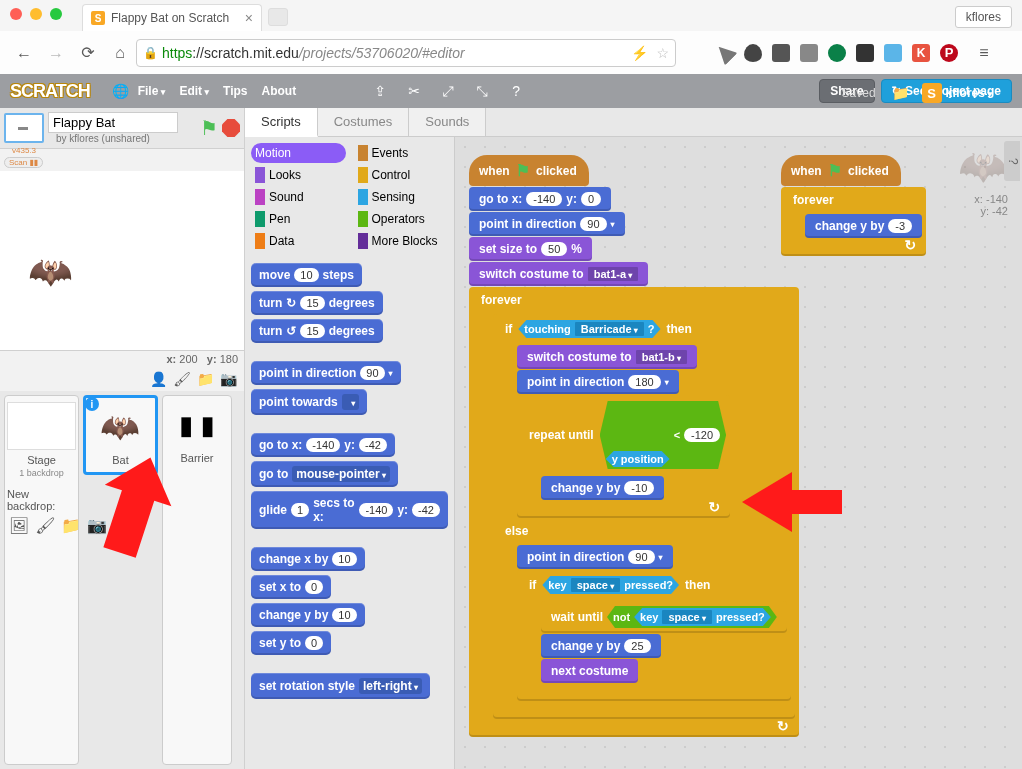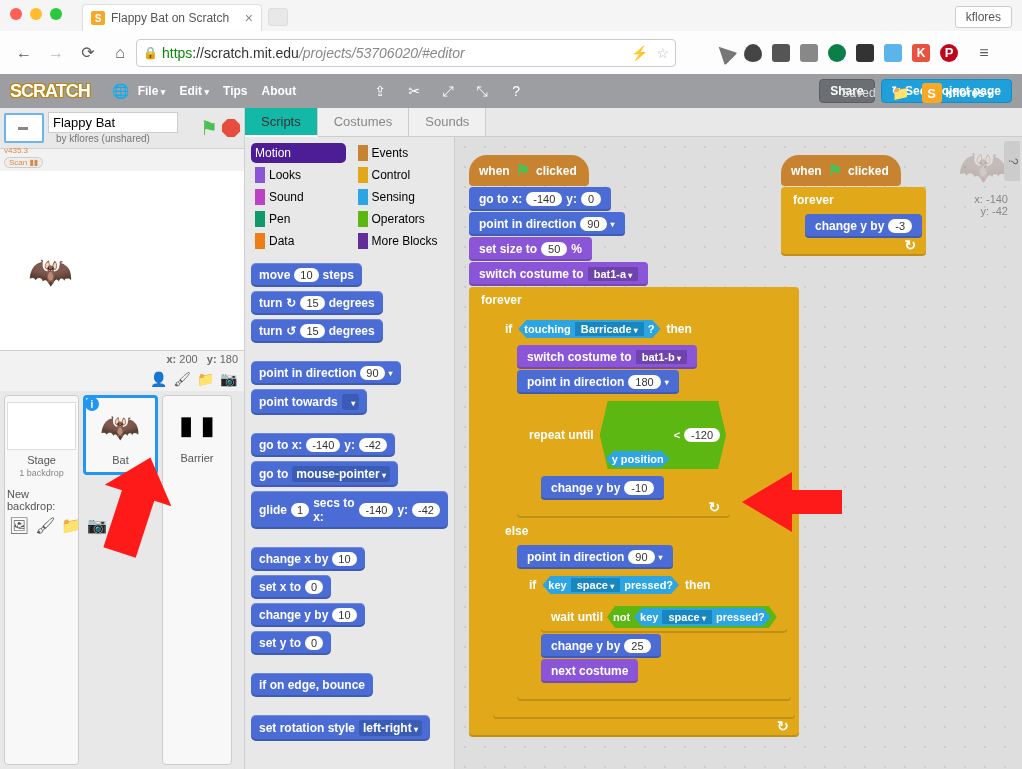--- a/index.html
+++ b/index.html
@@ -35,21 +35,21 @@
 .pill-btn { background: #6b6e73; color: #fff; padding: 4px 10px; border-radius: 4px; font-size: 12px; font-weight: bold; margin-left: 6px; border: 1px solid #5a5d62; }
 .pill-blue { background: #1fa0db; border-color: #1a8bc0; }
 .user-badge { background: #f9a825; color: #fff; width: 20px; height: 20px; border-radius: 3px; display: flex; align-items: center; justify-content: center; font-size: 13px; font-weight: bold; margin: 0 4px; }
 
 
 .workspace { display: flex; height: calc(769px - 74px - 34px); background: #fff; }
 .left-col { width: 245px; background: #f2f2f2; border-right: 1px solid #d0d0d0; display: flex; flex-direction: column; }
 .stage-header { display: flex; align-items: center; padding: 4px; background: #e8e8e8; border-bottom: 1px solid #d0d0d0; }
 .stage-thumb { width: 40px; height: 30px; background: #fff; border: 2px solid #6cb4ed; border-radius: 2px; margin-right: 4px; position: relative; }
 .stage-thumb::after { content: "▬"; position: absolute; top: 6px; left: 12px; color: #888; font-size: 10px; }
-.version-tag { position: absolute; bottom: -12px; left: 0; font-size: 8px; color: #d84; }
+.version-tag { position: absolute; bottom: -12px; left: 8px; font-size: 8px; color: #d84; }
 .title-box { flex: 1; }
 .title-input { width: 130px; font-size: 13px; border: 1px solid #ccc; padding: 2px 4px; background: #fff; }
 .title-sub { font-size: 10px; color: #777; padding-left: 8px; }
 .run-icons { display: flex; gap: 4px; margin-left: 4px; }
 .flag-icon { color: #4cbf56; font-size: 20px; }
 .stop-icon { width: 18px; height: 18px; background: #e74c3c; clip-path: polygon(30% 0, 70% 0, 100% 30%, 100% 70%, 70% 100%, 30% 100%, 0 70%, 0 30%); margin-top: 3px;}
 .stage-canvas { height: 180px; background: #fff; position: relative; border-bottom: 1px solid #d0d0d0; }
 .sprite-bat { position: absolute; top: 80px; left: 28px; font-size: 36px; }
 .coords { text-align: right; font-size: 11px; color: #666; padding: 2px 6px; background: #f2f2f2; }
 .sprite-tools { display: flex; justify-content: flex-end; padding: 4px 6px; gap: 6px; color: #555; }
@@ -59,27 +59,27 @@
 .sprite-card.sel { border: 3px solid #2196f3; }
 .sprite-card .ico { height: 50px; display: flex; align-items: center; justify-content: center; font-size: 32px; }
 .sprite-card .lbl { font-size: 11px; color: #555; padding: 2px; }
 .sprite-card .sub { font-size: 9px; color: #888; }
 .info-i { position: absolute; top: 2px; left: 2px; background: #2196f3; color: #fff; width: 14px; height: 14px; border-radius: 50%; font-size: 10px; display: flex; align-items: center; justify-content: center; font-weight: bold;}
 .backdrop-tools { display: flex; gap: 6px; padding: 2px 4px; color: #555; }
 
 .right-col { flex: 1; display: flex; flex-direction: column; }
 .tabs { display: flex; background: #e8e8e8; border-bottom: 1px solid #ccc; }
 .tab-item { padding: 6px 16px; font-size: 13px; color: #888; border-right: 1px solid #ccc; background: #f0f0f0; }
-.tab-item.active { background: #14b8a6; color: #333; border-bottom: 2px solid #fff; margin-bottom: -1px; }
+.tab-item.active { background: #ffffff; color: #333; border-bottom: 2px solid #fff; margin-bottom: -1px; }
 .editor-body { flex: 1; display: flex; }
 .palette { width: 210px; background: #e8e8e8; border-right: 1px solid #ccc; padding: 6px; overflow: hidden; }
 .cat-grid { display: grid; grid-template-columns: 1fr 1fr; gap: 2px 8px; margin-bottom: 12px; }
 .cat { display: flex; align-items: center; font-size: 12px; padding: 2px 4px; cursor: pointer; }
 .cat-swatch { width: 10px; height: 16px; margin-right: 4px; }
-.cat.sel { background: #4c1d95; color: #fff; border-radius: 5px; }
+.cat.sel { background: #8b5cf6; color: #fff; border-radius: 10px; }
 .block { background: #4a6cd4; color: #fff; font-size: 12px; font-weight: bold; padding: 5px 8px; border-radius: 5px; margin-bottom: 4px; display: inline-flex; align-items: center; gap: 4px; position: relative; box-shadow: inset 0 -2px 0 rgba(0,0,0,0.15), inset 0 1px 0 rgba(255,255,255,0.2);}
 .block .slot { background: #fff; color: #333; padding: 1px 6px; border-radius: 10px; font-size: 11px; font-weight: normal; }
 .block .drop { background: #3a5cb4; padding: 1px 4px; border-radius: 3px; }
 .block .drop::after { content: " ▾"; font-size: 8px; }
 .block-group { margin-bottom: 14px; }
 
 .script-canvas { flex: 1; background: #dedede; background-image: radial-gradient(circle, #ccc 1px, transparent 1px); background-size: 20px 20px; position: relative; overflow: hidden; }
 
 
 .hat { background: #c88330; color: #fff; font-weight: bold; font-size: 12px; padding: 6px 12px 6px 10px; border-radius: 18px 18px 4px 4px; display: inline-flex; align-items: center; gap: 6px; }
@@ -329,25 +329,20 @@
               <span>set x to</span>
               <span class="slot">0</span>
             </div><br>
           <div class="block">
               <span>change y by</span>
               <span class="slot">10</span>
             </div><br>
           <div class="block">
               <span>set y to</span>
               <span class="slot">0</span>
-            </div>
-        </div>
-        <div class="block-group">
-          <div class="block">
-              <span>if on edge, bounce</span>
             </div>
         </div>
         <div class="block-group">
           <div class="block">
               <span>set rotation style</span>
               <span class="drop">left-right</span>
             </div>
         </div>
       </div>
 

